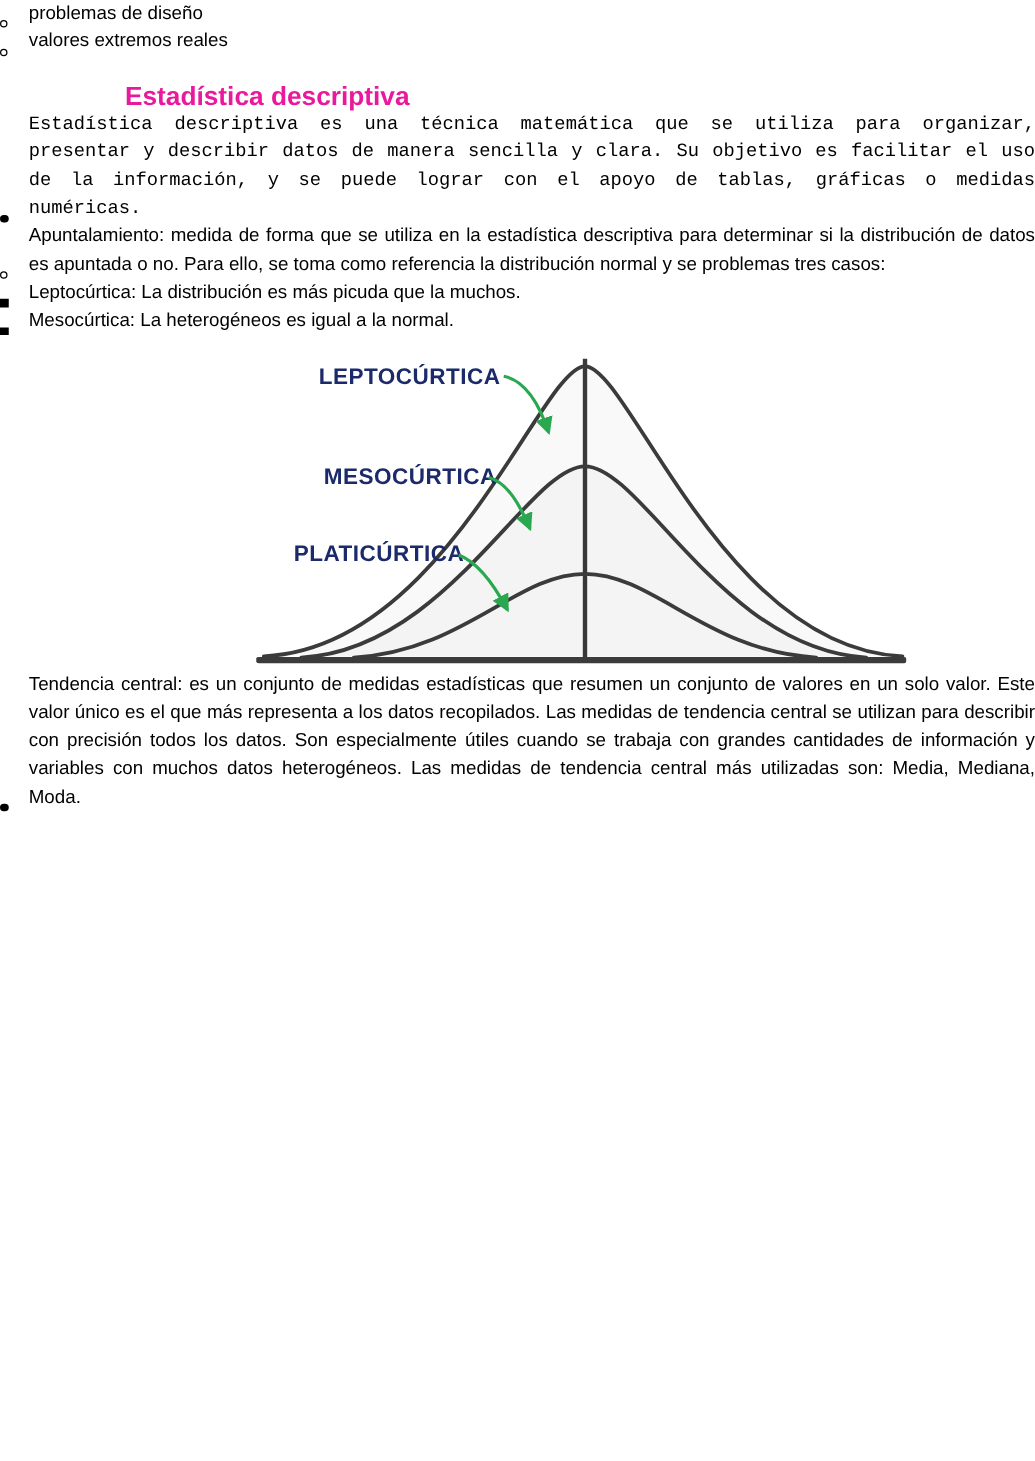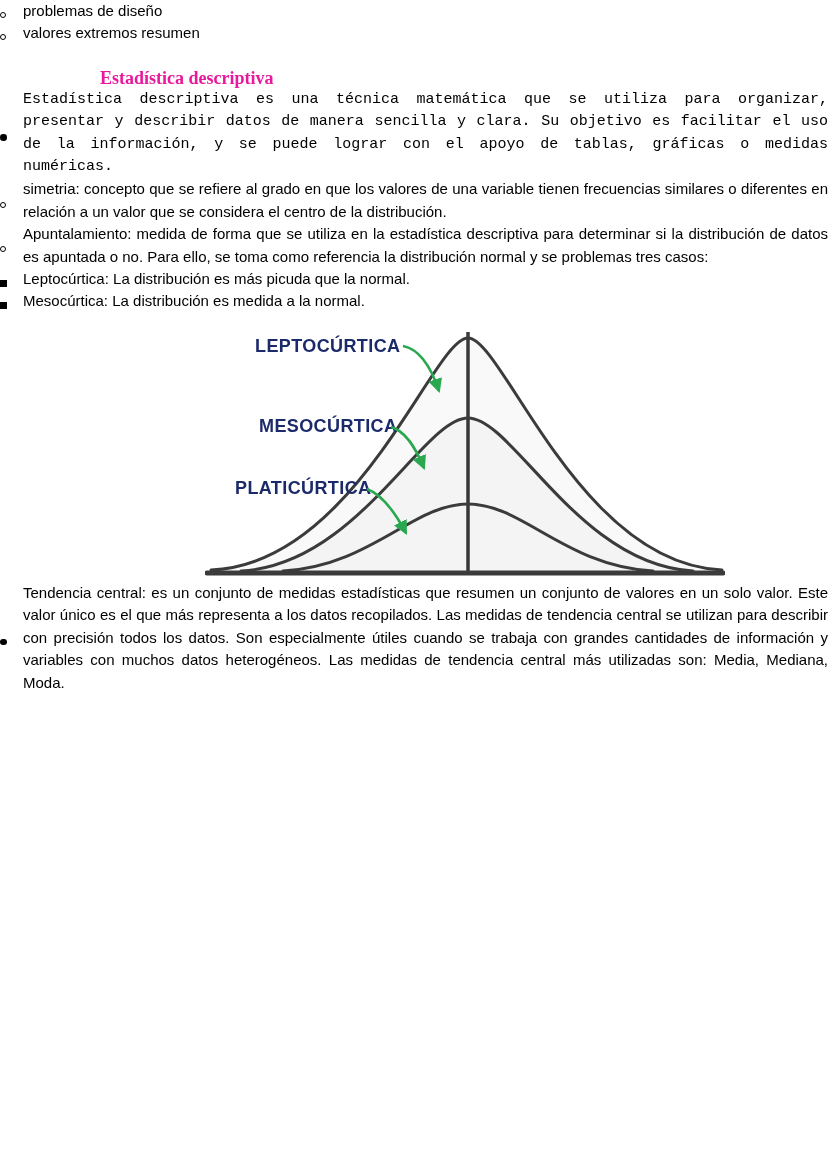--- a/index.html
+++ b/index.html
@@ -12,35 +12,34 @@
     height: 1169px;
     margin: 0 auto;
     background: #ffffff;
     color: #000000;
     font-size: 15px;
     line-height: 22.4px;
     overflow: hidden;
   }
 
   ul.doc-list { list-style: none; margin: 0; padding: 0; }
-  .li { display: flex; align-items: center; }
+  .li { display: flex; align-items: flex-end; }
   .bullet-box { flex: 0 0 23px; display: flex; justify-content: flex-start; }
   .dot  { width: 6.5px; height: 6.5px; border-radius: 50%; background: #000; margin-top: 8px; }
   .ring { width: 6px; height: 6px; border: 1.3px solid #000; border-radius: 50%; margin-top: 7.5px; }
   .sq   { width: 6.5px; height: 6.5px; background: #000; margin-top: 8px; }
   .li-text { flex: 1; text-align: justify; }
 
   .top-list { margin: 94px 100px 0 176px; }
   .heading {
     margin: 22px 100px 0 100px;
-    font-size: 18px;
+    font-size: 21px;
     font-weight: bold;
     line-height: 22px;
     color: #e8199c;
-    font-family: Liberation Serif, serif;
   }
   .lvl1 { margin-left: 128px; margin-right: 100px; }
   .lvl2 { margin-left: 176px; margin-right: 100px; }
   .lvl3 { margin-left: 224px; margin-right: 100px; }
   .mt-30 { margin-top: 30px; font-family: Liberation Mono, monospace; }
   .mt-34 { margin-top: 34px; }
 
   .figure { width: 520px; height: 255px; margin: 14px 0 0 205px; }
   .figure svg { display: block; width: 100%; height: 100%; }
   .fig-label {
@@ -59,62 +58,56 @@
     <li class="li">
       <span class="bullet-box">
           <span class="ring"></span>
         </span>
       <span class="li-text">problemas de diseño</span>
     </li>
     <li class="li">
       <span class="bullet-box">
           <span class="ring"></span>
         </span>
-      <span class="li-text">valores extremos resumen</span>
+      <span class="li-text">valores extremos reales</span>
     </li>
   </ul>
 
   <h2 class="heading">Estadística descriptiva</h2>
 
   <ul class="doc-list lvl1 mt-30">
     <li class="li">
       <span class="bullet-box">
           <span class="dot"></span>
         </span>
       <span class="li-text">Estadística descriptiva es una técnica matemática que se utiliza para organizar, presentar y describir datos de manera sencilla y clara. Su objetivo es facilitar el uso de la información, y se puede lograr con el apoyo de tablas, gráficas o medidas numéricas.</span>
     </li>
   </ul>
 
   <ul class="doc-list lvl2">
     <li class="li">
       <span class="bullet-box">
           <span class="ring"></span>
         </span>
-      <span class="li-text">simetria: concepto que se refiere al grado en que los valores de una variable tienen frecuencias similares o diferentes en relación a un valor que se considera el centro de la distribución.</span>
-    </li>
-    <li class="li">
-      <span class="bullet-box">
-          <span class="ring"></span>
-        </span>
       <span class="li-text">Apuntalamiento: medida de forma que se utiliza en la estadística descriptiva para determinar si la distribución de datos es apuntada o no. Para ello, se toma como referencia la distribución normal y se problemas tres casos:</span>
     </li>
   </ul>
 
   <ul class="doc-list lvl3">
     <li class="li">
       <span class="bullet-box">
           <span class="sq"></span>
         </span>
-      <span class="li-text">Leptocúrtica: La distribución es más picuda que la normal.</span>
+      <span class="li-text">Leptocúrtica: La distribución es más picuda que la muchos.</span>
     </li>
     <li class="li">
       <span class="bullet-box">
           <span class="sq"></span>
         </span>
-      <span class="li-text">Mesocúrtica: La distribución es medida a la normal.</span>
+      <span class="li-text">Mesocúrtica: La heterogéneos es igual a la normal.</span>
     </li>
   </ul>
 
   <div class="figure">
     <svg viewBox="0 0 520 255">
       <defs>
         <marker id="ah" viewBox="0 0 10 10" refX="8.5" refY="5" markerWidth="5.5" markerHeight="5.5" orient="auto">
           <path d="M0,0 L10,5 L0,10 z" fill="#2aa84f"></path>
         </marker>
       </defs>

